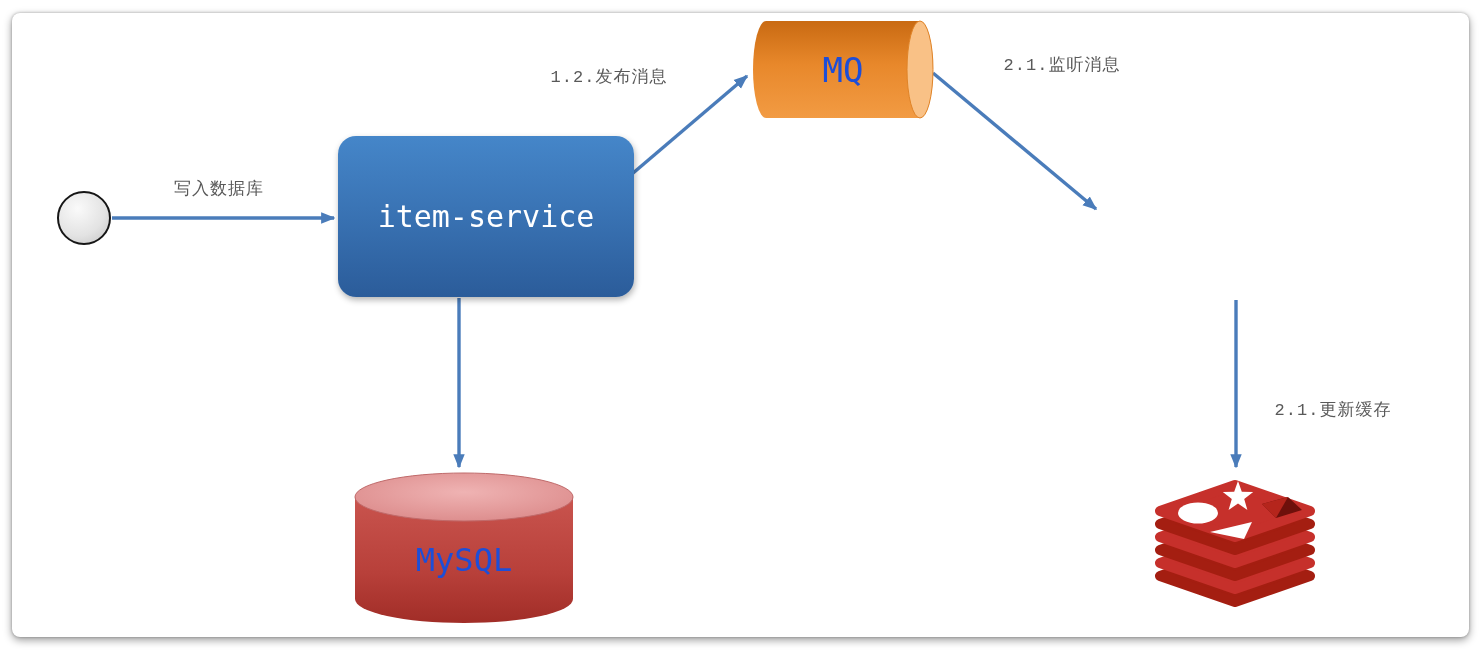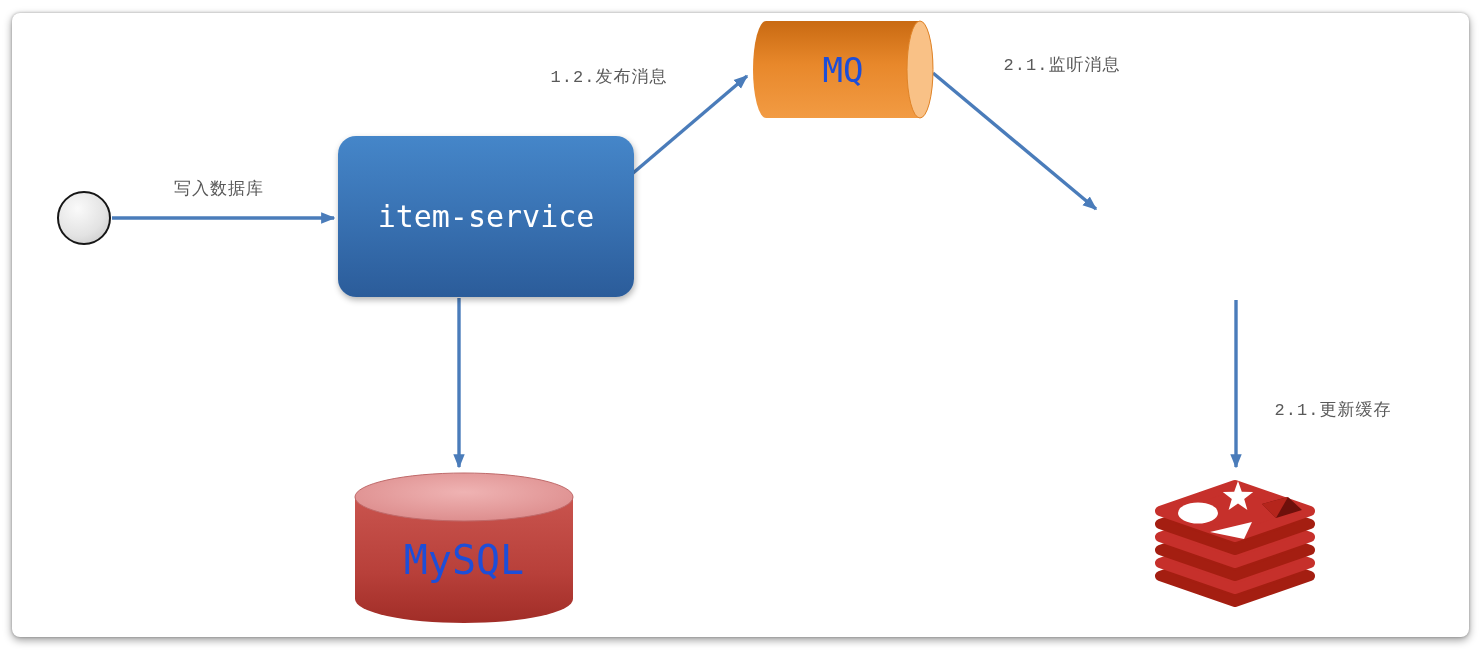--- a/index.html
+++ b/index.html
@@ -47,21 +47,21 @@
 
   .cyl-label {
     position: absolute;
     display: flex; align-items: center; justify-content: center;
     color: #1d4ed8;
     font-family: "DejaVu Sans Mono", monospace;
     z-index: 2;
     white-space: nowrap;
   }
   .lbl-mq    { left: 766px; top: 21px;  width: 154px; height: 97px;  font-size: 34px; }
-  .lbl-mysql { left: 355px; top: 499px; width: 218px; height: 122px; font-size: 40px; }
+  .lbl-mysql { left: 355px; top: 499px; width: 218px; height: 122px; font-size: 32px; }
 
   .edge-label {
     position: absolute;
     transform: translateX(-50%);
     font-family: Liberation Mono, monospace;
     font-size: 17px;
     letter-spacing: 1px;
     color: #595959;
     white-space: nowrap;
     z-index: 2;

